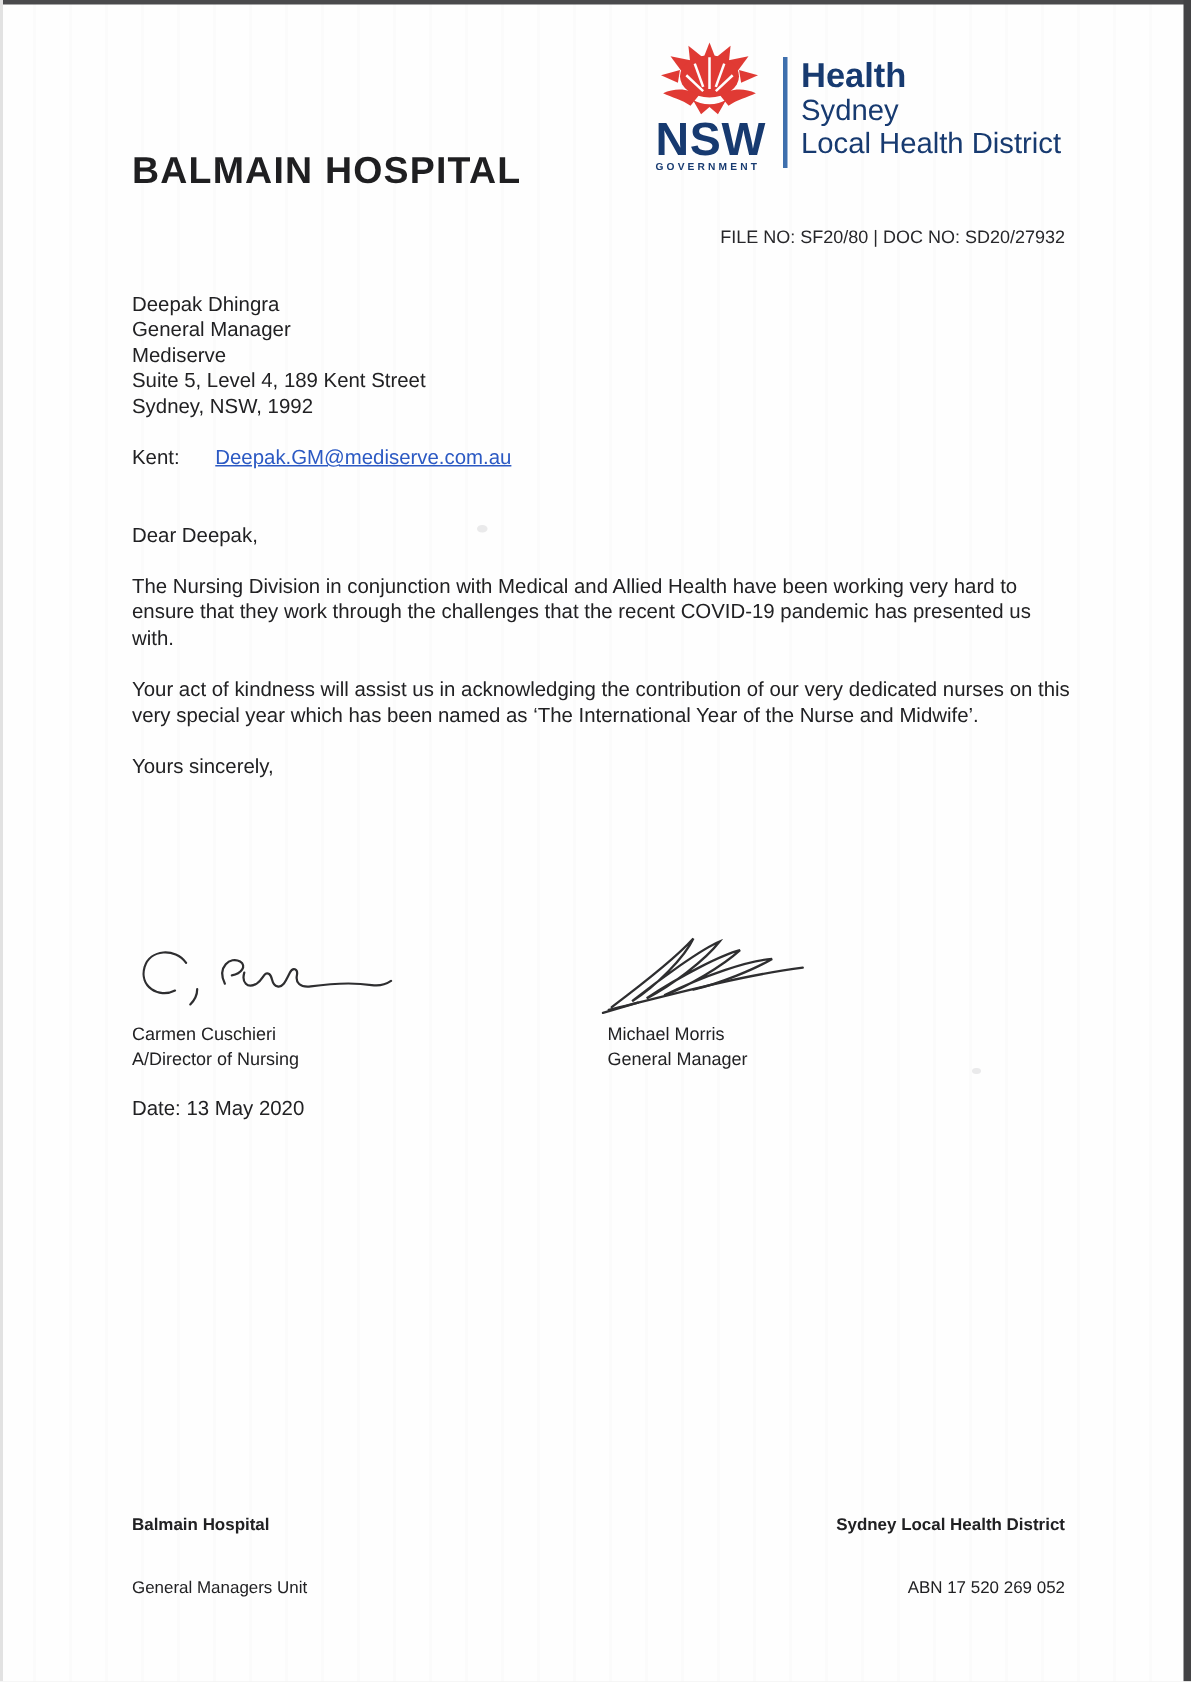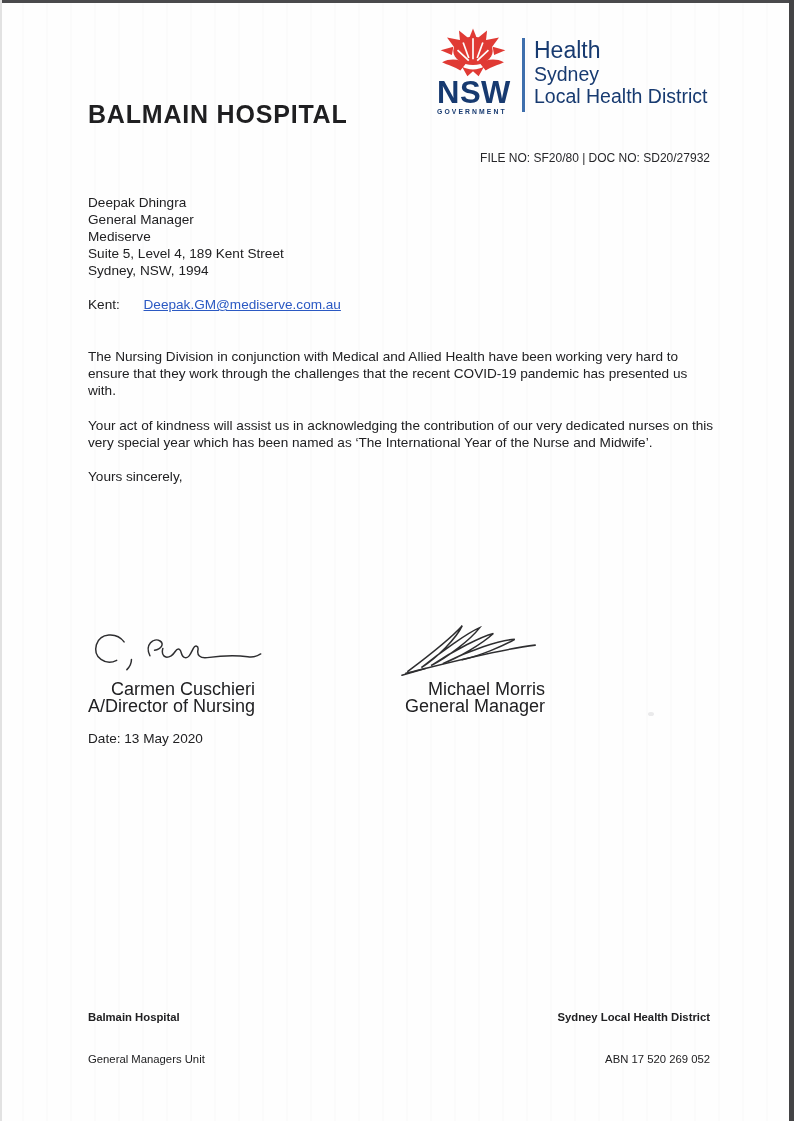--- a/index.html
+++ b/index.html
@@ -13,41 +13,41 @@
   .scan-edge-left{position:absolute;left:0;top:0;width:2px;height:1121px;background:#e2e2e2;}
 
   
   .logo{position:absolute;left:437px;top:27px;display:flex;align-items:flex-start;}
   .logo-col1{width:78px;display:flex;flex-direction:column;align-items:flex-start;}
   .waratah{width:72px;height:52px;}
   .nsw-word{font-size:31px;font-weight:bold;color:#173a70;line-height:28px;letter-spacing:0.5px;}
   .gov-word{font-size:6.8px;font-weight:bold;color:#173a70;letter-spacing:2.1px;margin-top:1px;}
   .logo-divider{width:3px;height:74px;background:#3e6fad;margin:11px 9px 0 7px;}
   .logo-text{padding-top:11px;color:#173a70;}
-  .logo-health{font-size:23px;font-weight:normal;line-height:25px;}
+  .logo-health{font-size:23px;font-weight:bold;line-height:25px;}
   .logo-district{font-size:19.5px;line-height:22px;}
 
   .hospital-title{position:absolute;left:88px;top:100px;font-size:25px;font-weight:bold;
     letter-spacing:0.8px;color:#1f1f21;}
   .file-line{position:absolute;right:84px;top:151px;font-size:12px;color:#27272a;}
 
   
   .recipient{position:absolute;left:88px;top:194px;font-size:13.6px;line-height:17px;}
   .email-row{margin-top:17px;}
   .link{color:#2b59c3;text-decoration:underline;margin-left:20px;}
 
   
   .body-text{position:absolute;left:88px;top:348px;width:628px;font-size:13.6px;line-height:17.2px;}
   .body-text p{margin:0 0 17px 0;}
   .closing{margin-top:37px;}
 
   
   .sig-carmen{position:absolute;left:84px;top:629px;width:190px;height:48px;}
   .sig-michael{position:absolute;left:398px;top:615px;width:146px;height:70px;}
-  .sig-block{position:absolute;font-size:18px;line-height:17px;text-align:right;}
+  .sig-block{position:absolute;font-size:12px;line-height:17px;}
   .sig-block.left{left:88px;top:681px;}
   .sig-block.right{left:405px;top:681px;}
   .date-line{position:absolute;left:88px;top:731px;font-size:13.6px;}
 
   
   .footer-left{position:absolute;left:88px;top:982px;font-size:11.3px;line-height:14px;white-space:pre-wrap;}
   .footer-right{position:absolute;right:84px;top:982px;font-size:11.3px;line-height:14px;
     text-align:right;white-space:pre-wrap;}
   .bold{font-weight:bold;}
   .footer-gap-lg{height:9px;}
@@ -101,25 +101,26 @@
   </div>
 
   <div class="hospital-title">BALMAIN HOSPITAL</div>
   <div class="file-line">FILE NO: SF20/80 | DOC NO: SD20/27932</div>
 
   <div class="recipient">
     <div>Deepak Dhingra</div>
     <div>General Manager</div>
     <div>Mediserve</div>
     <div>Suite 5, Level 4, 189 Kent Street</div>
-    <div>Sydney, NSW, 1994</div>
+    <div>Sydney, NSW, 1992</div>
     <div class="email-row"><span>Kent: </span><a class="link" href="#">Deepak.GM@mediserve.com.au</a></div>
   </div>
 
   <div class="body-text">
+    <p>Dear Deepak,</p>
     <p>The Nursing Division in conjunction with Medical and Allied Health have been working very hard to ensure that they work through the challenges that the recent COVID-19 pandemic has presented us with.</p>
     <p>Your act of kindness will assist us in acknowledging the contribution of our very dedicated nurses on this very special year which has been named as ‘The International Year of the Nurse and Midwife’.</p>
     <p class="closing">Yours sincerely,</p>
   </div>
 
   <svg class="sig-carmen" viewBox="0 0 195 52" aria-hidden="true">
     <g fill="none" stroke="#2e2e30" stroke-width="1.6" stroke-linecap="round">
       <path d="M38 14 C30 3 12 4 8 17 C4 31 18 40 30 34"></path>
       <path d="M46 33 C46 37 44 41 41 44"></path>
       <path d="M66 29 C60 17 70 9 77 13 C82 16 78 22 71 23"></path>

